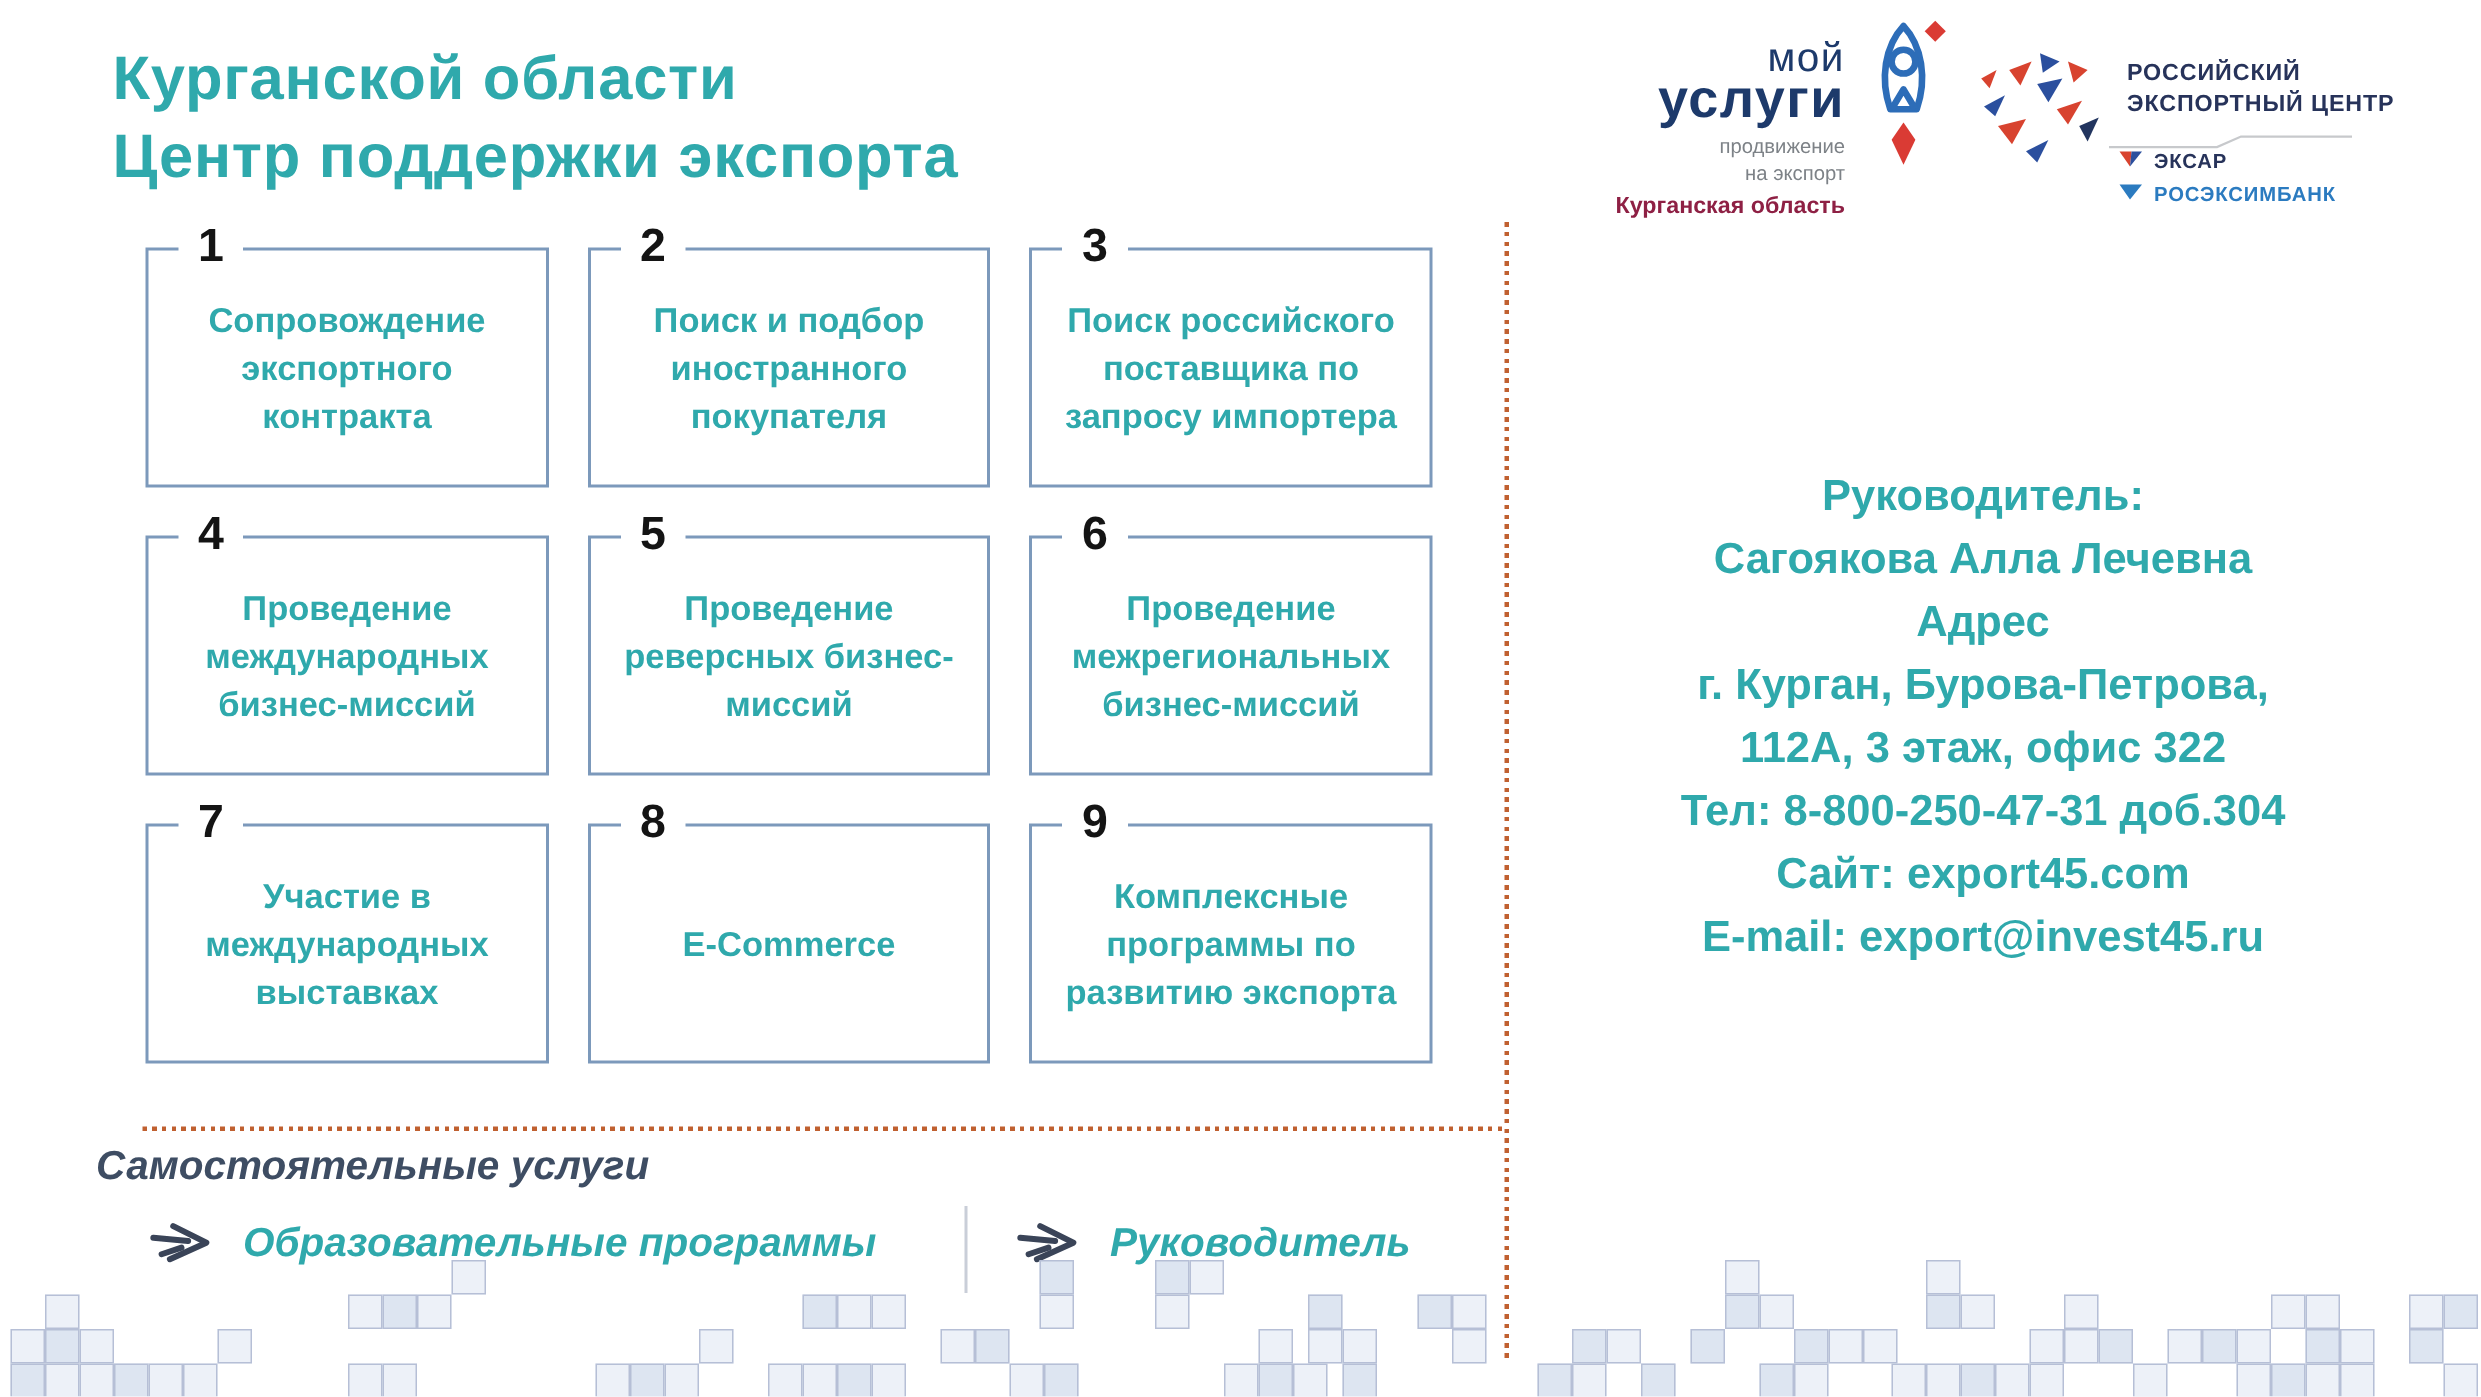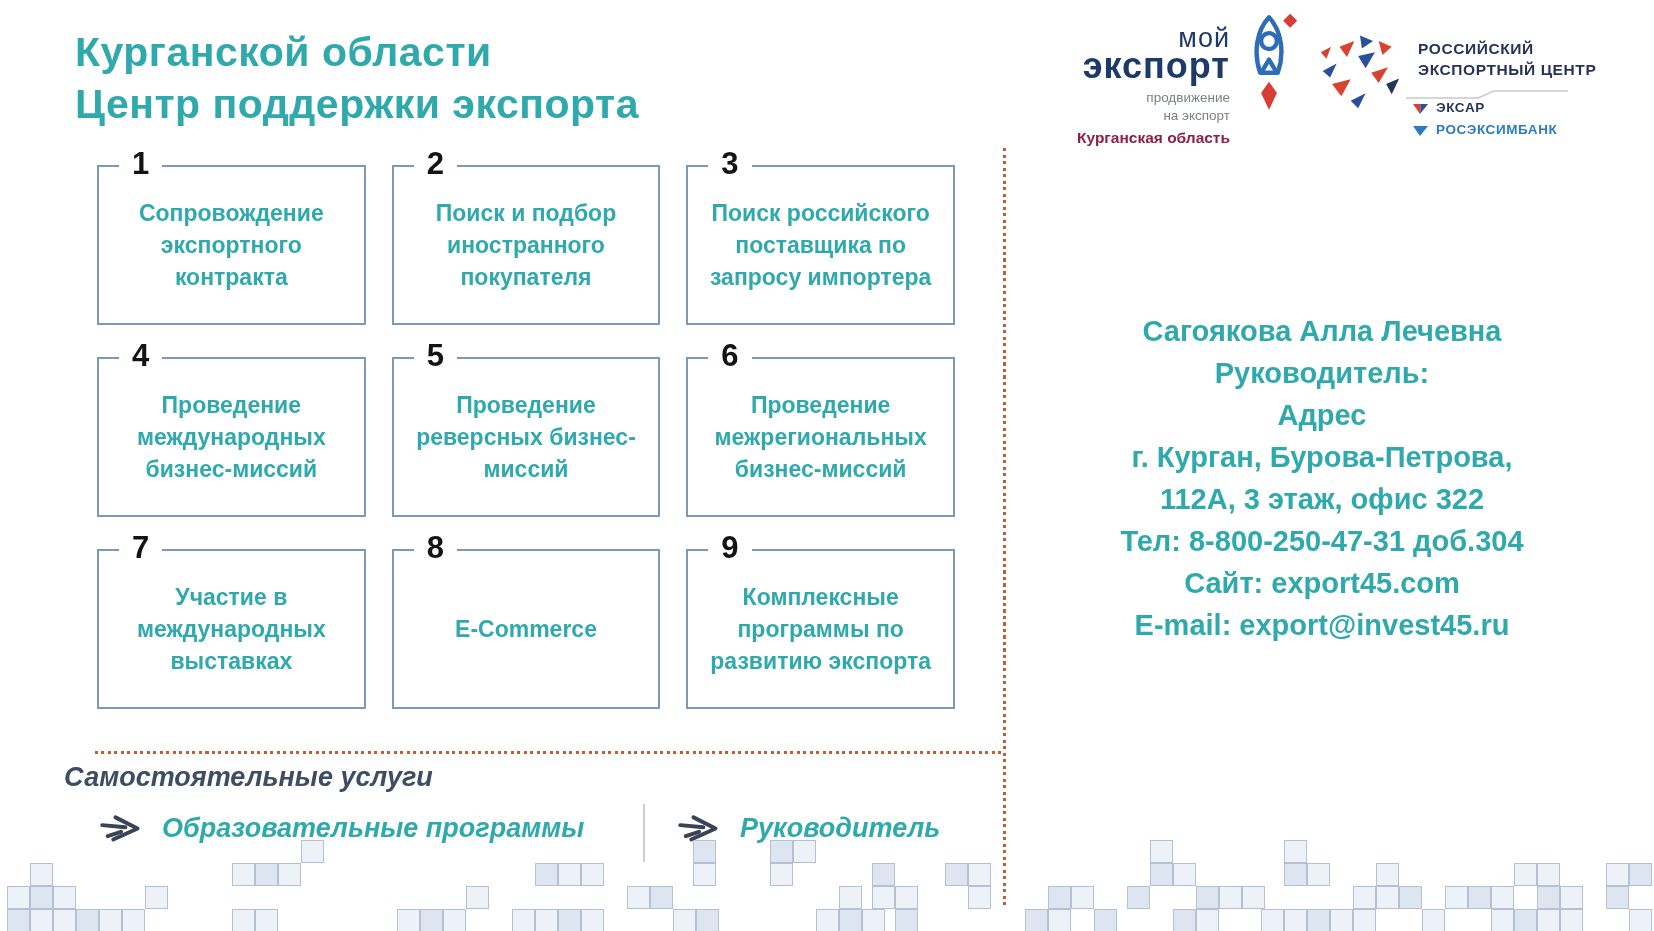--- a/index.html
+++ b/index.html
@@ -18,21 +18,21 @@
   .mb-sub{display:block;font-size:13.5px;color:var(--graylogo,#7D8287);line-height:17px;margin-top:1px;}
   .mb-sub.first{margin-top:7px;}
   .mb-region{display:block;font-size:15.5px;font-weight:bold;color:var(--maroon,#8E2044);margin-top:5px;}
   .rocket{position:absolute;left:1238px;top:12px;}
   
   .rec-tris{position:absolute;left:1312px;top:28px;}
   .rec-name{position:absolute;left:1418px;top:38px;font-size:15.5px;font-weight:bold;
     color:#27335A;line-height:21px;letter-spacing:.6px;}
   .rec-name span{display:block;}
   .rec-divider{position:absolute;left:1406px;top:88px;}
-  .rec-partner{position:absolute;left:1412px;display:flex;align-items:flex-end;gap:7px;font-weight:bold;}
+  .rec-partner{position:absolute;left:1412px;display:flex;align-items:flex-start;gap:7px;font-weight:bold;}
   .rec-partner.eksar{top:100px;font-size:13.5px;color:#27335A;letter-spacing:.6px;}
   .rec-partner.bank{top:122px;font-size:13.5px;color:var(--blue,#2B7BC0);letter-spacing:.6px;}
   
   .grid{position:absolute;left:97px;top:165px;width:858px;
     display:grid;grid-template-columns:repeat(3,1fr);grid-auto-rows:160px;column-gap:26px;row-gap:32px;}
   .service-box{position:relative;border:2px solid var(--border,#7C99BB);background:#fff;
     display:flex;align-items:center;justify-content:center;}
   .service-box .num{position:absolute;top:-23px;left:20px;background:#fff;padding:0 13px;
     font-size:31px;line-height:40px;font-weight:bold;color:#141414;}
   .service-box .label{max-width:224px;text-align:center;font-size:23px;line-height:32px;
@@ -66,21 +66,21 @@
 
 <div class="slide">
 
   <h1 class="title">
     <span>Курганской области</span>
     <span>Центр поддержки экспорта</span>
   </h1>
 
   <div class="logo-mb">
     <span class="mb-moy">мой</span>
-    <span class="mb-biz">экспорт</span>
+    <span class="mb-biz">услуги</span>
     <span class="mb-sub first">продвижение</span>
     <span class="mb-sub">на экспорт</span>
     <span class="mb-region">Курганская область</span>
   </div>
   <svg class="rocket" width="62" height="104" viewBox="0 0 70 118">
     <path d="M35 6 C49 21 53 46 45 69 L25 69 C17 46 21 21 35 6 Z" fill="#fff" stroke="#2D6DB8" stroke-width="5" stroke-linejoin="round"></path>
     <circle cx="35" cy="33" r="9" fill="#fff" stroke="#2D6DB8" stroke-width="5"></circle>
     <path d="M26 69 L35 54 L44 69" fill="none" stroke="#2D6DB8" stroke-width="5" stroke-linejoin="round"></path>
     <path d="M35 79 L44 92 L35 111 L26 92 Z" fill="#DA3B34"></path>
     <path d="M59 2 L67 10 L59 18 L51 10 Z" fill="#DA3B34"></path>
@@ -174,22 +174,22 @@
   <div class="self-item cert">
     <svg width="42" height="30" viewBox="0 0 38 27">
       <path d="M2 10 L23 12" fill="none" stroke="#3A4458" stroke-width="3.6" stroke-linecap="round"></path>
       <path d="M14 3 L34 13 L12 23" fill="none" stroke="#3A4458" stroke-width="3.6" stroke-linecap="round" stroke-linejoin="round"></path>
       <path d="M7 20 L19 16" fill="none" stroke="#3A4458" stroke-width="3.6" stroke-linecap="round"></path>
     </svg>
     <span class="lbl">Руководитель</span>
   </div>
 
   <div class="contacts">
+    <p>Руководитель:</p>
     <p>Сагоякова Алла Лечевна</p>
-    <p>Руководитель:</p>
     <p class="addr-title">Адрес</p>
     <p>г. Курган, Бурова-Петрова,</p>
     <p>112А, 3 этаж, офис 322</p>
     <p>Тел: 8-800-250-47-31 доб.304</p>
     <p>Сайт: export45.com</p>
     <p>E-mail: export@invest45.ru</p>
   </div>
 
   <div class="decor">
       <i style="left: 7px; top: 886px;"></i>

